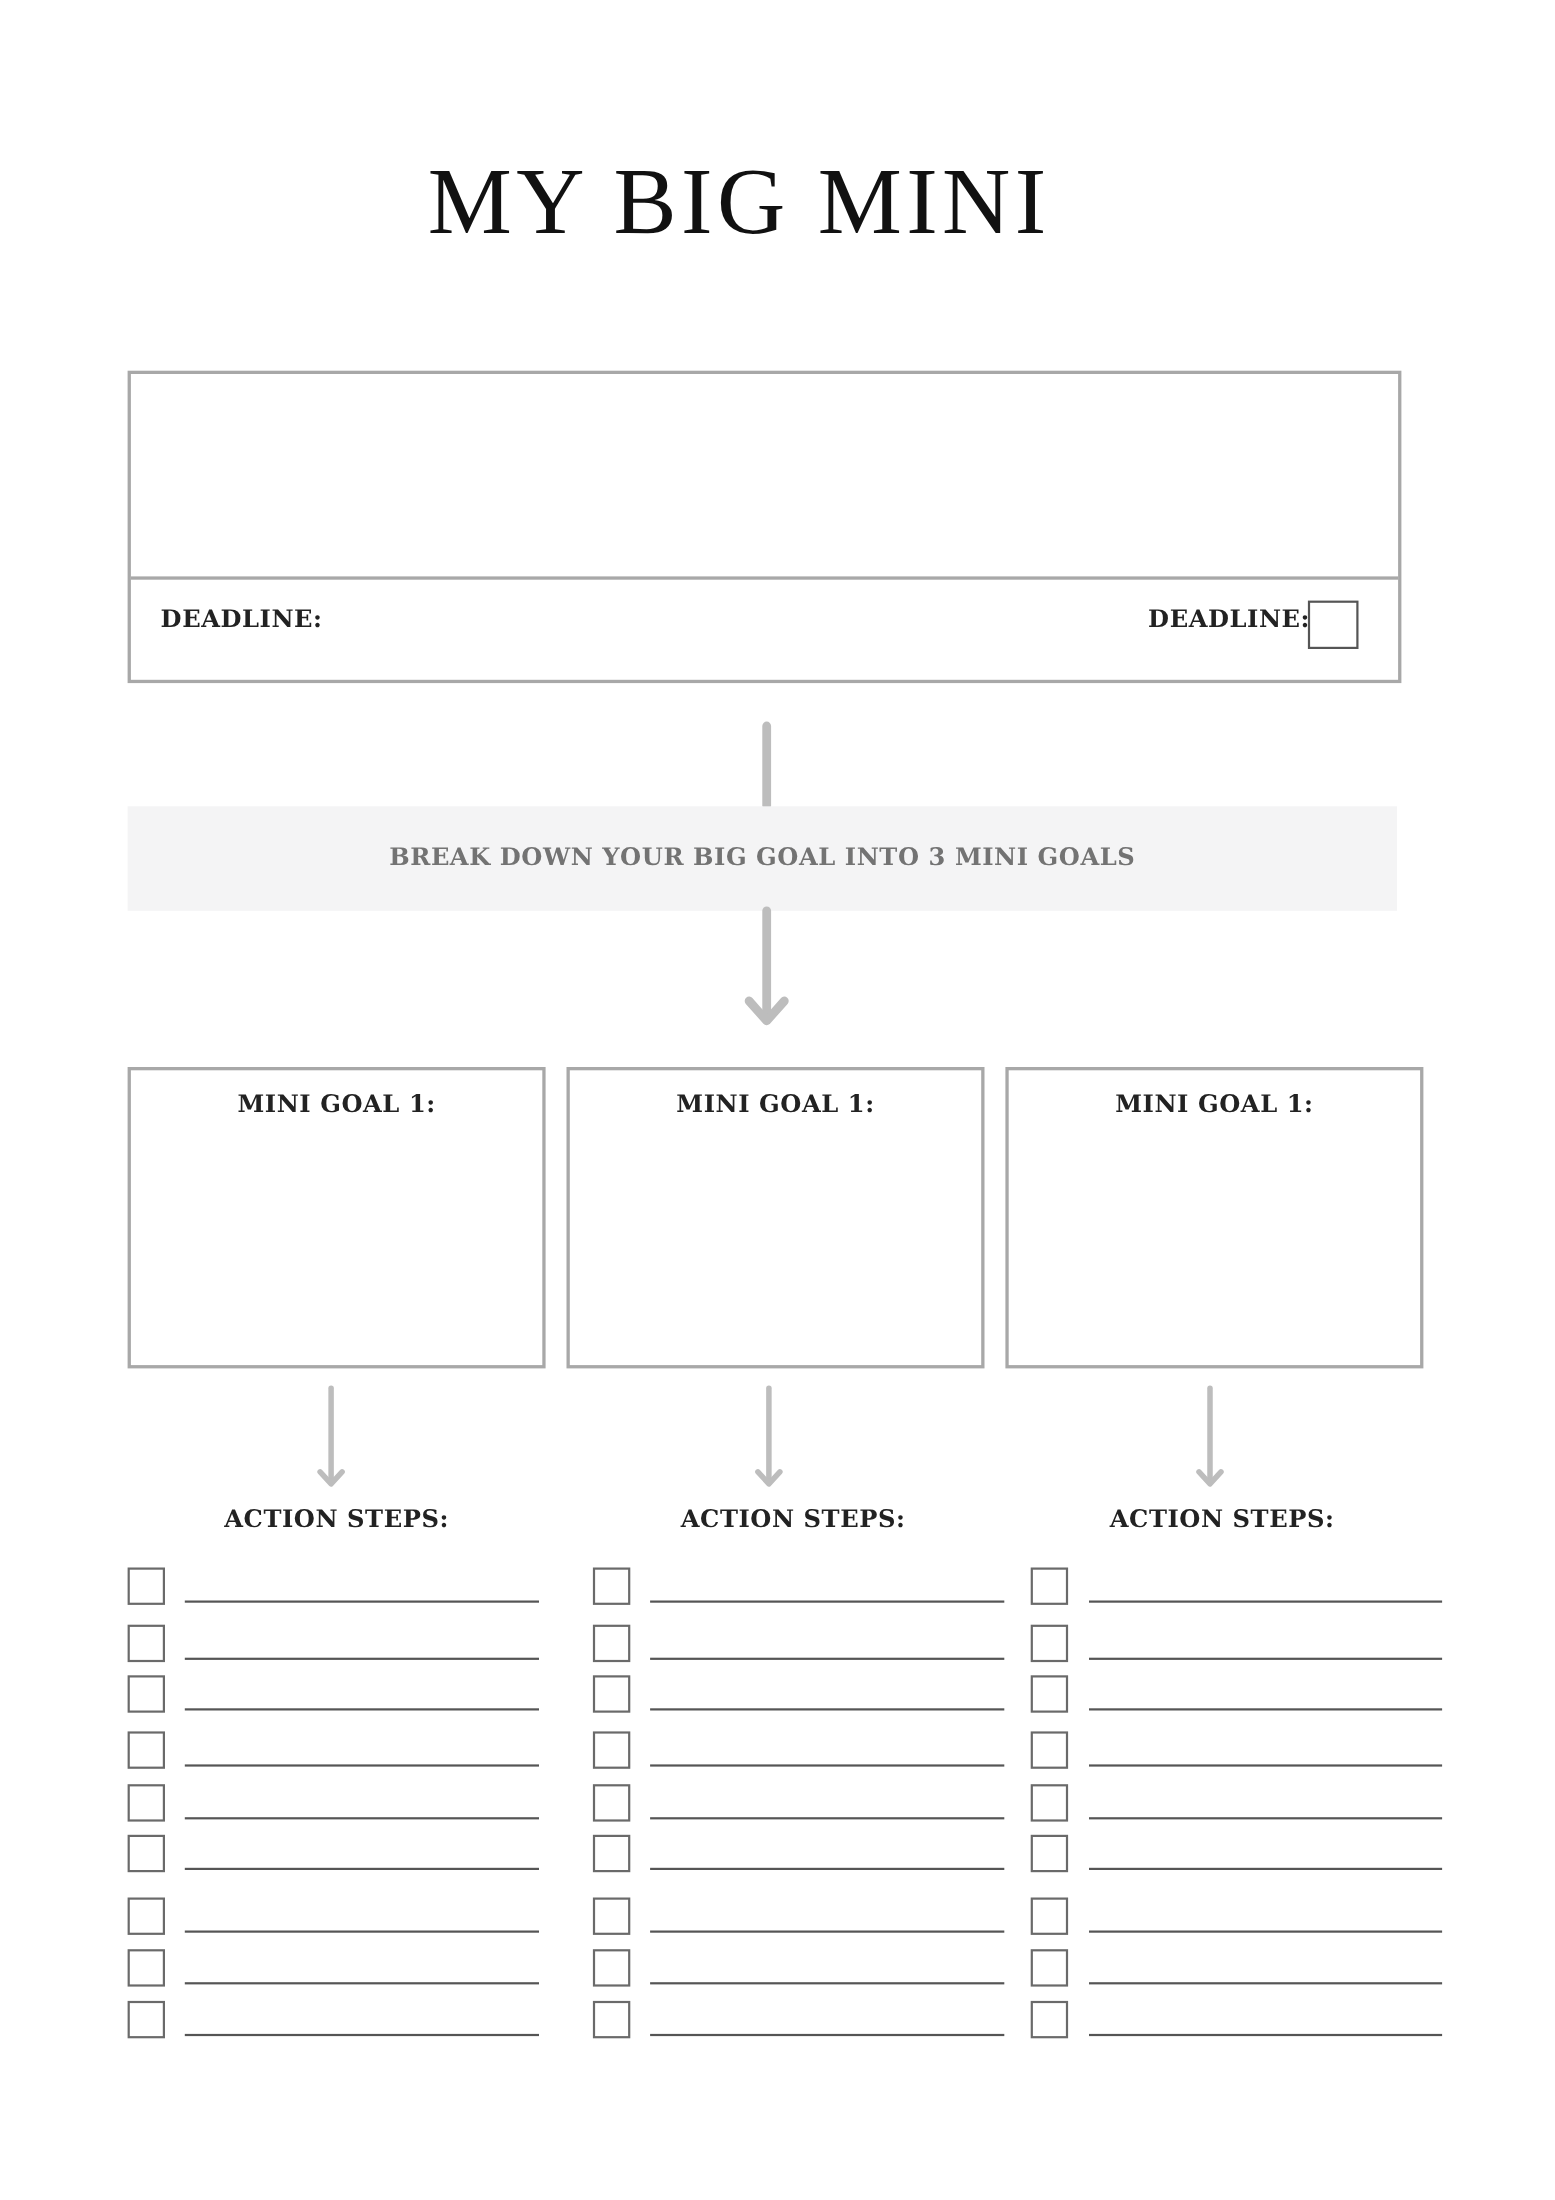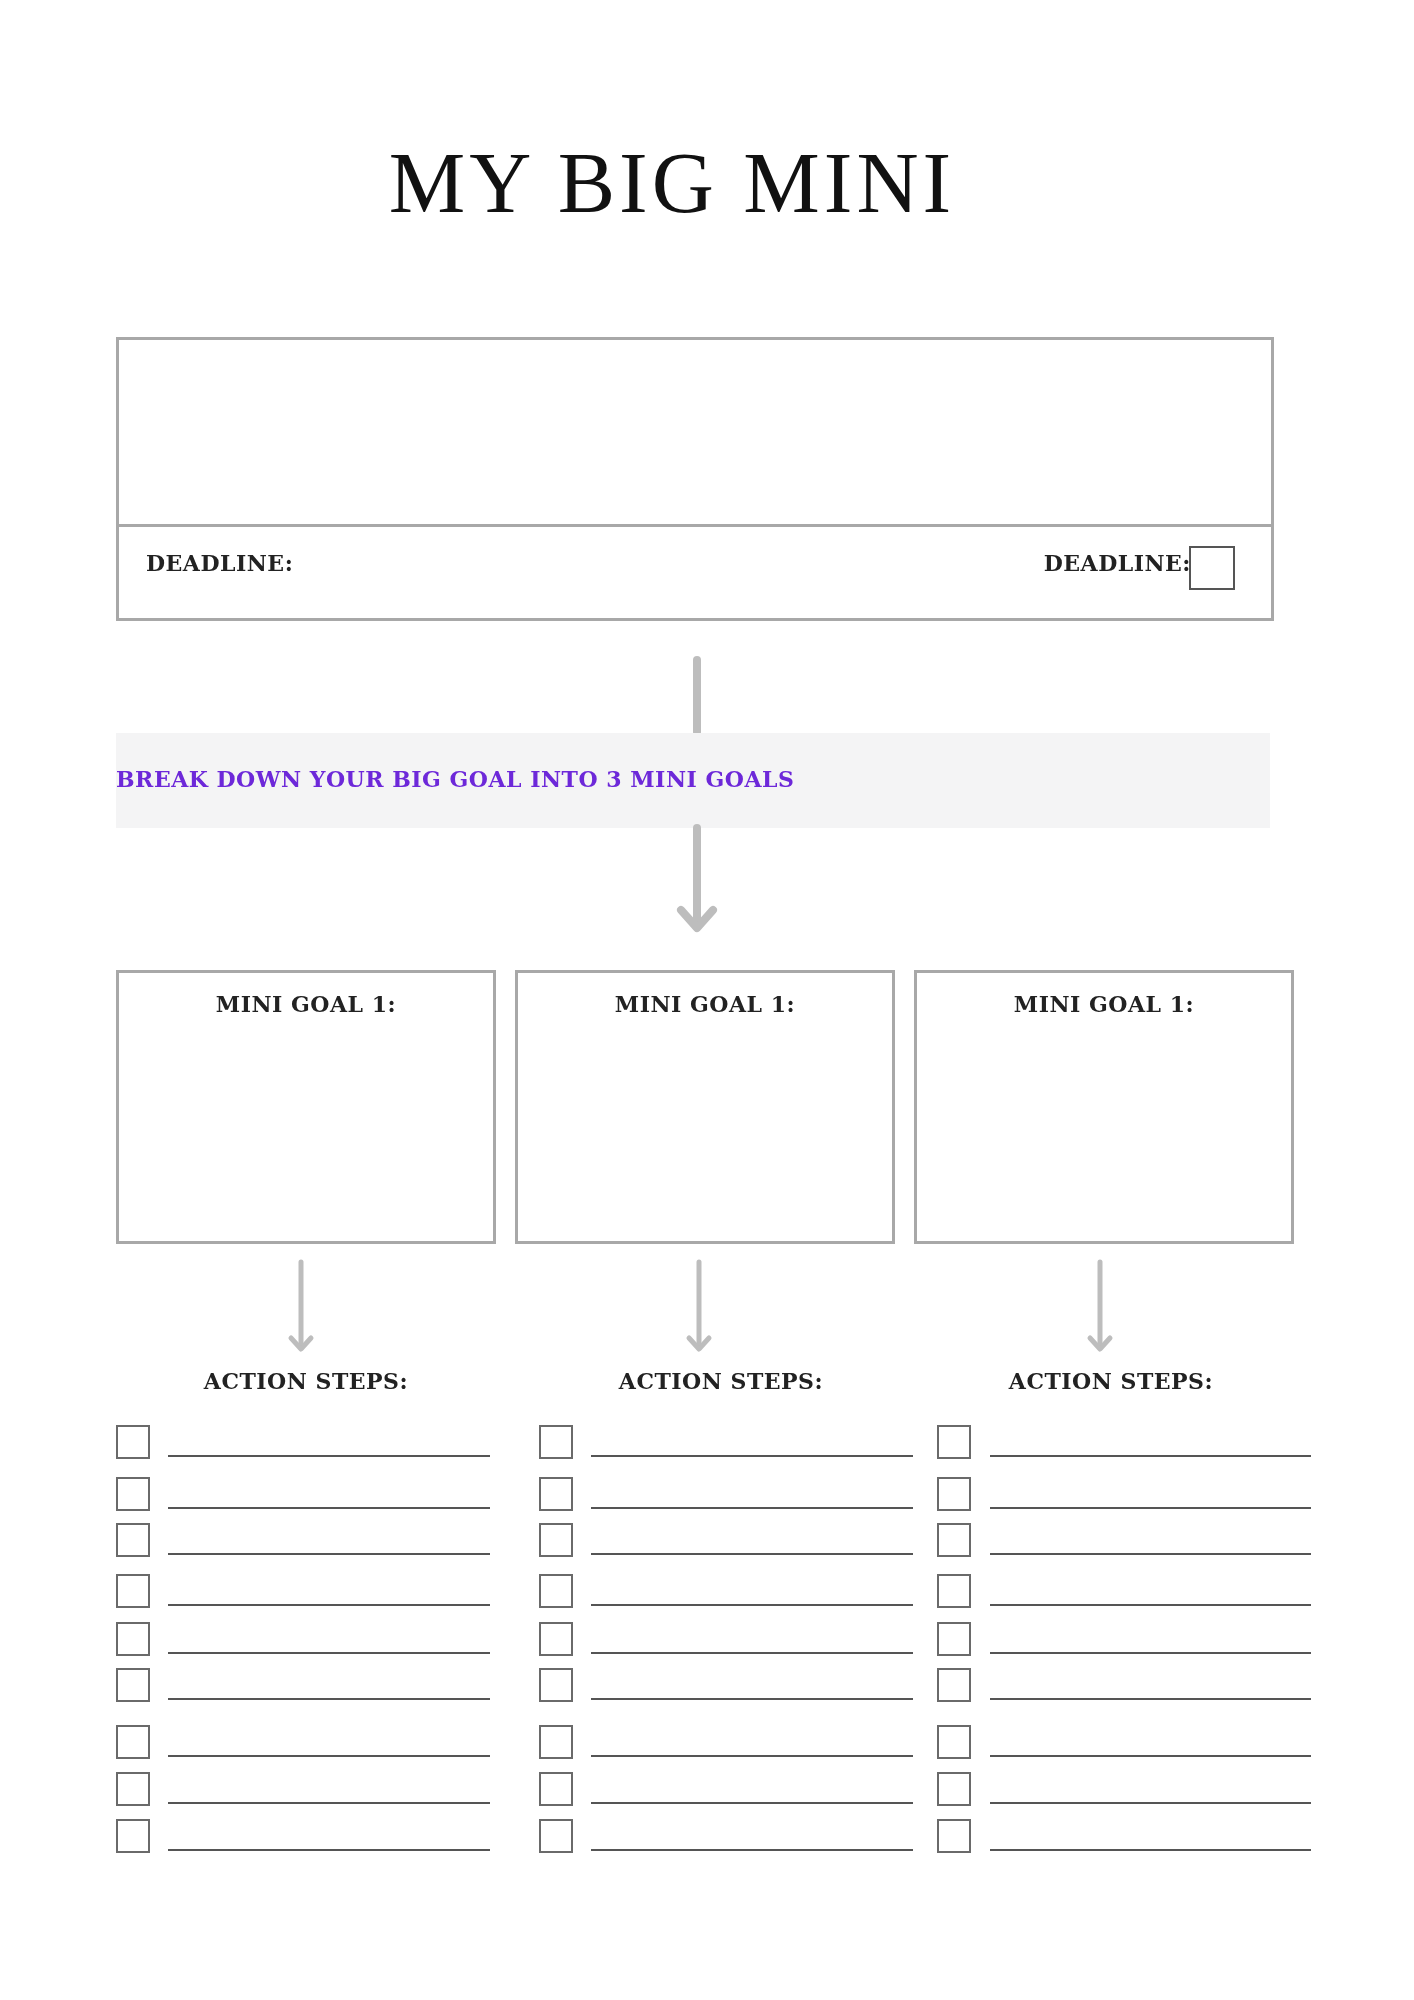--- a/index.html
+++ b/index.html
@@ -9,21 +9,21 @@
   .title { left:0; width:1344px; top:140px; text-align:center; font-size:86px;
            font-family:"Liberation Serif","DejaVu Serif",serif; letter-spacing:4px; color:#111; line-height:1; }
   .goal-box { left:116px; top:337px; width:1152px; height:278px; border:3px solid #a8a8a8; }
   .goal-divider { left:0; right:0; top:184px; height:0; border-top:3px solid #a8a8a8; }
   .label { font-weight:bold; font-size:22px; letter-spacing:0.5px; color:#222; white-space:nowrap; }
   .deadline { left:27px; top:210px; }
   .achieved { right:80px; top:210px; }
   .achieved-check { right:36px; top:206px; width:46px; height:44px; border:2px solid #555; box-sizing:border-box; }
   .vline { width:8px; background:#bdbdbd; border-radius:4px; }
   .banner { left:116px; top:733px; width:1154px; height:95px; background:#f4f4f5; }
-  .banner-text { left:0; right:0; top:33px; font-size:22px; font-weight:bold; letter-spacing:0.5px; color:#6d28d9; }
+  .banner-text { left:0; right:0; top:33px; text-align:center; font-size:22px; font-weight:bold; letter-spacing:0.5px; color:#737373; }
   .mini { top:970px; width:374px; height:268px; border:3px solid #a8a8a8; }
   .mini-label { left:0; right:0; top:18px; text-align:center; }
   .arrow-svg { overflow:visible; }
   .steps-label { width:300px; text-align:center; top:1368px; }
   .cb { width:34px; height:34px; border:2px solid #6a6a6a; box-sizing:border-box; background:#fff; }
   .ln { height:0; border-top:2px solid #555; }
 </style>
 </head>
 <body>
 

